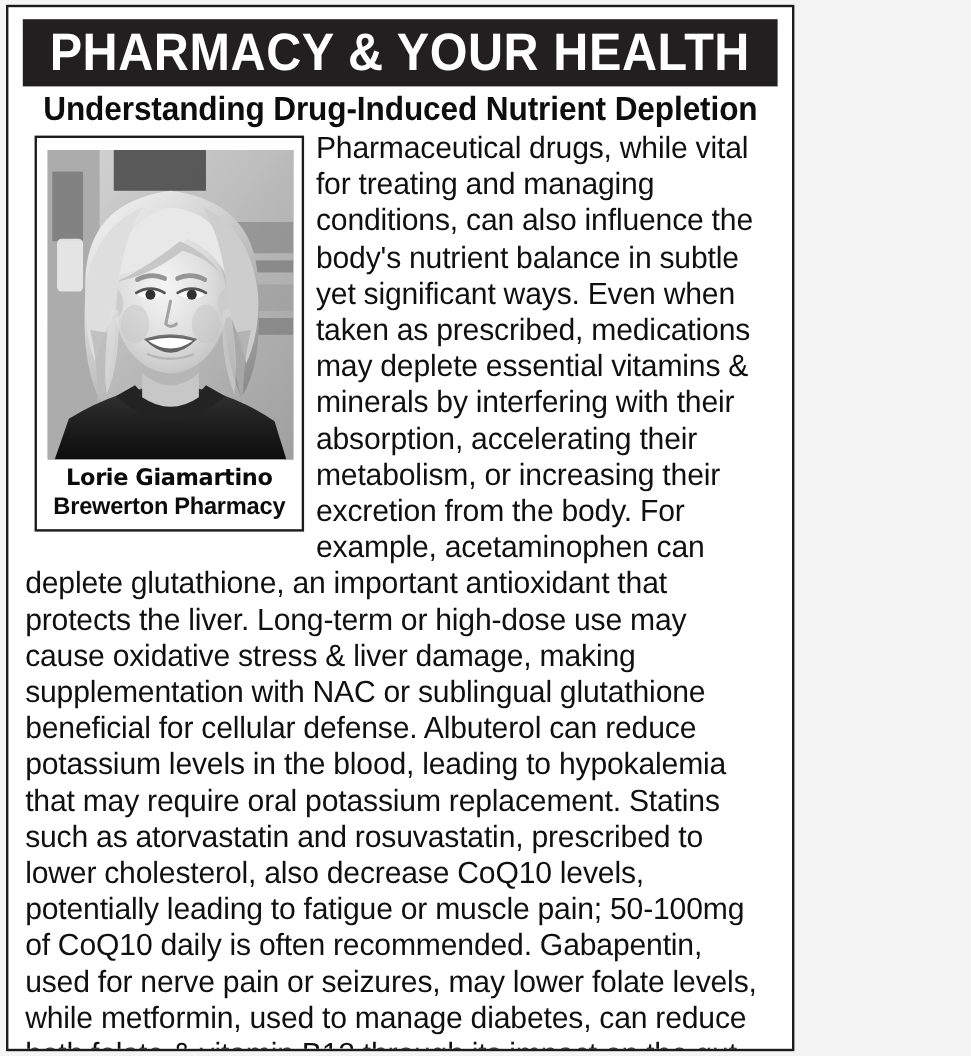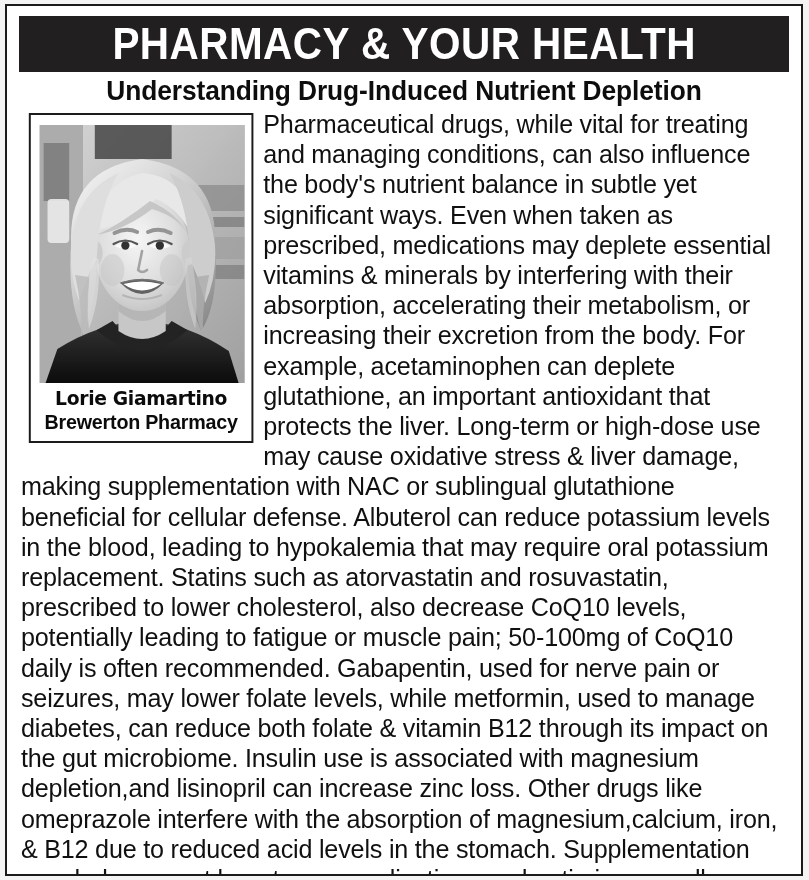--- a/index.html
+++ b/index.html
@@ -20,21 +20,21 @@
     position: relative;
     width: 809px;
     height: 880px;
     background: #f4f4f4;
     box-sizing: border-box;
   }
   .article-frame {
     position: absolute;
     left: 5px;
     top: 4px;
-    width: 798px;
+    width: 657px;
     height: 872px;
     background: #ffffff;
     border: 2px solid #1b1b1b;
     box-sizing: border-box;
     overflow: hidden;
   }
   .frame-inner {
     position: absolute;
     left: 0; top: 0; right: 0; bottom: 0;
     padding: 8px 10px 0 10px;

